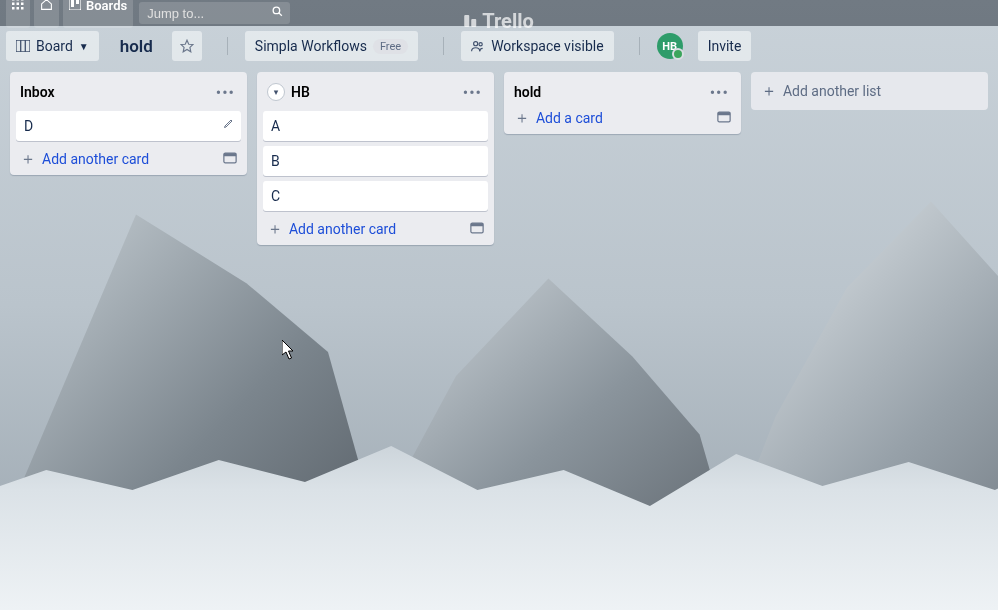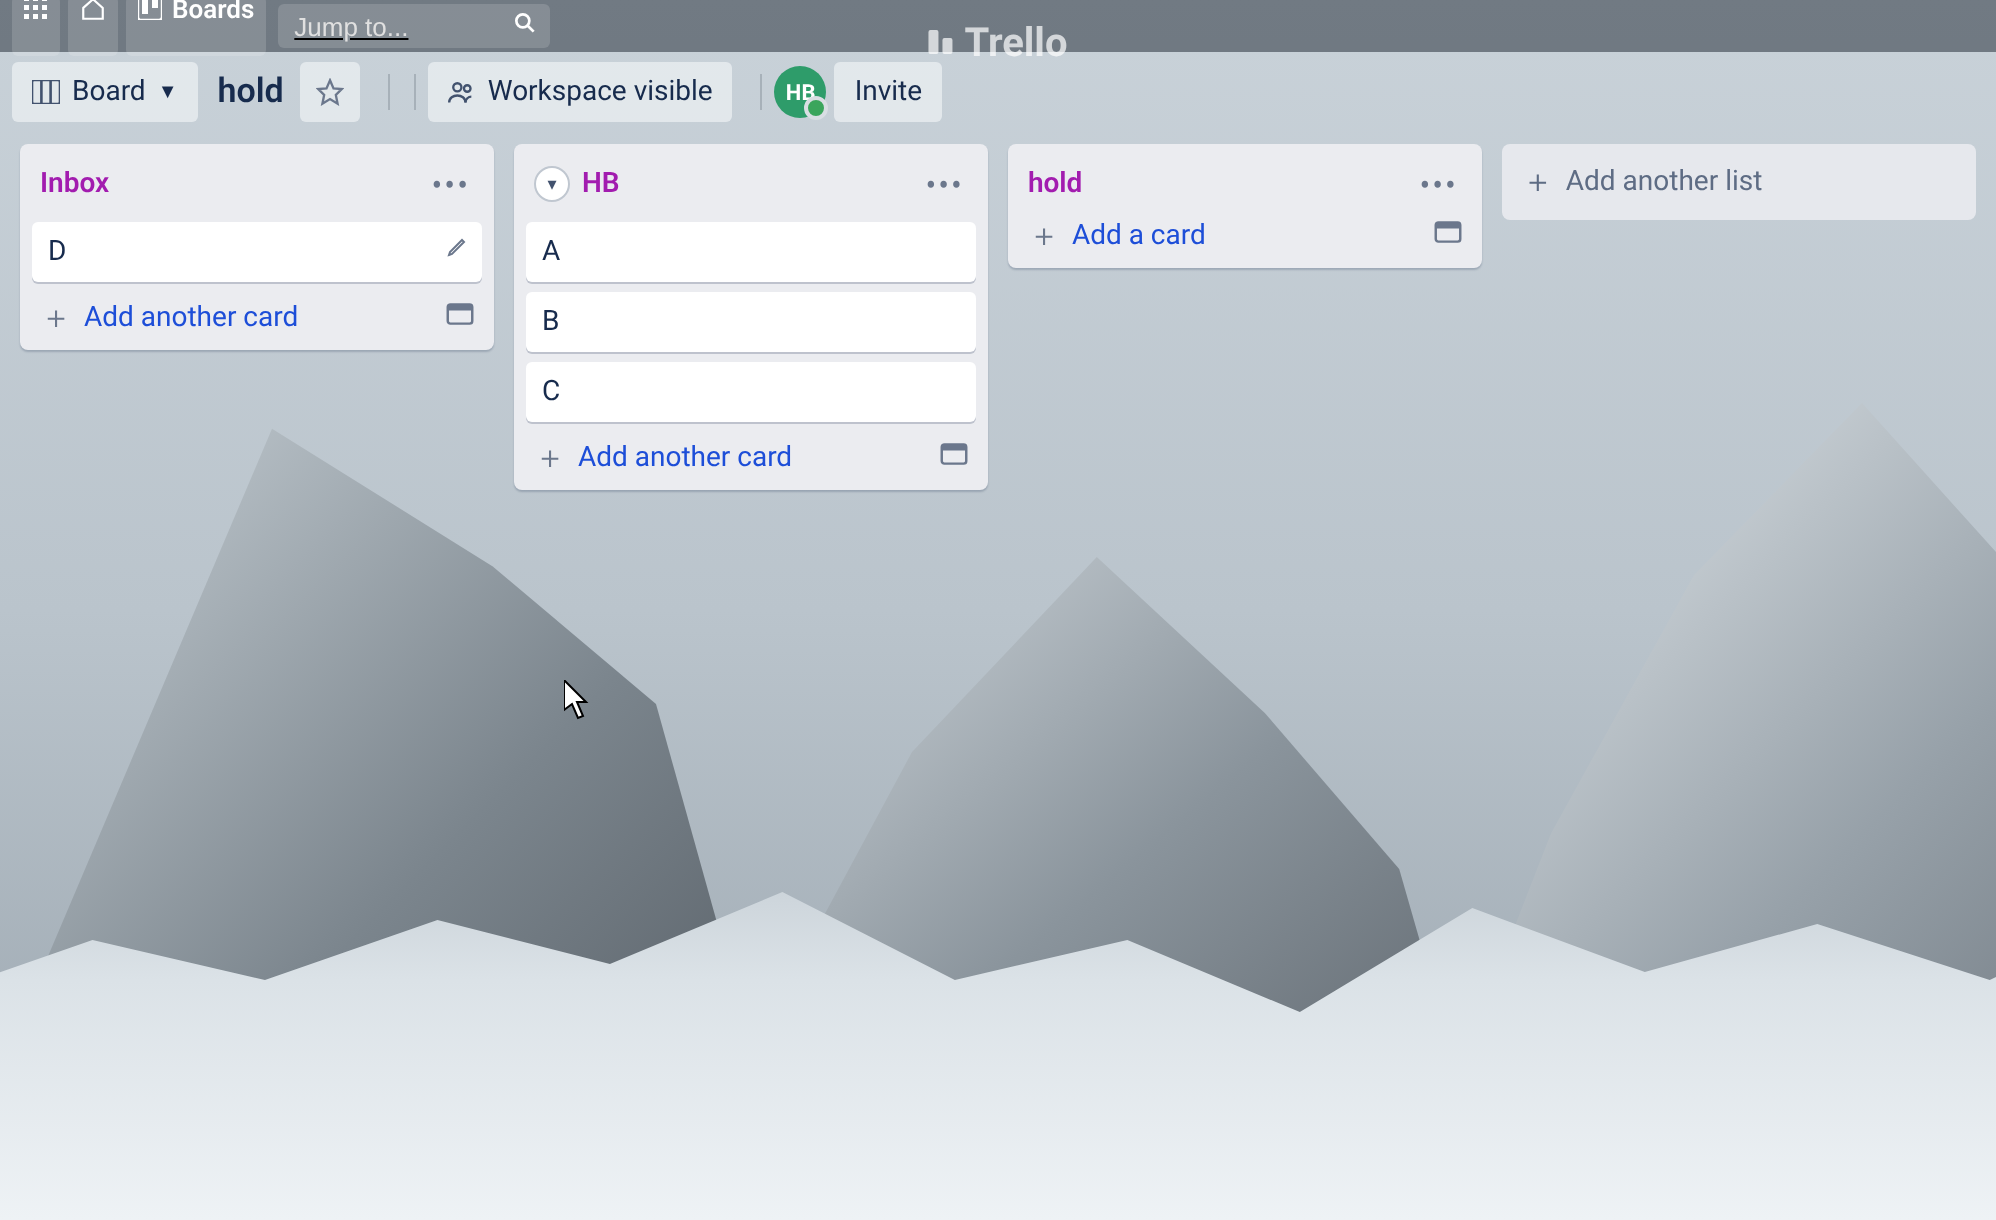--- a/index.html
+++ b/index.html
@@ -20,56 +20,56 @@
   
   .topbar { position: relative; display: flex; align-items: center; height: 26px; padding: 0 4px;
             background: rgba(40,50,60,0.55); z-index: 5; }
   .tb-btn { display: inline-flex; align-items: flex-start; justify-content: center;
             height: 30px; min-width: 22px; padding: 0 6px; margin: 0 2px;
             background: rgba(255,255,255,0.15); border-radius: 3px;
             color: #fff; font-size: 13px; cursor: pointer; }
   .tb-btn.boards { font-weight: 600; }
   .search-wrap { position: relative; display: inline-flex; align-items: center;
                  background: rgba(255,255,255,0.15); border-radius: 3px;
-                 height: 22px; width: 136px; margin-left: 4px; padding: 0 6px; text-decoration: underline; }
+                 height: 22px; width: 151px; margin-left: 4px; padding: 0 6px; }
   .search-wrap input { background: transparent; border: 0; outline: 0; color: #eee;
                        font-size: 13px; width: 120px; }
   .search-wrap input::placeholder { color: #e0e0e0; }
   .search-wrap .mag { position: absolute; right: 6px; color: #eee; font-size: 13px; }
   .brand-center { position: absolute; left: 50%; top: 0; height: 42px;
                   transform: translateX(-50%); display: flex; align-items: center;
                   gap: 6px; color: rgba(255,255,255,0.7); font-weight: 700; font-size: 20px; }
   .brand-center .glyph { display: inline-flex; gap: 2px; align-items: center; }
   .brand-center .glyph span { display:inline-block; width:5px; background: rgba(255,255,255,0.7); border-radius:1px; }
   .brand-center .glyph span:first-child { height: 12px; }
   .brand-center .glyph span:last-child { height: 8px; align-self:flex-end; margin-bottom:0px; }
 
   
-  .boardbar { position: relative; display: flex; align-items: center; height: 40px; padding: 0 6px; z-index: 5; }
+  .boardbar { position: relative; display: flex; align-items: center; height: 40px; padding: 0 6px; z-index: 5; gap: 11px; }
   .bb-chip { display: inline-flex; align-items: center; height: 30px; padding: 0 10px; margin-right: 8px;
              background: rgba(230,234,238,0.88); border-radius: 3px; color: #172b4d;
              font-size: 14px; cursor: pointer; }
   .bb-chip .chev { margin-left: 6px; font-size: 10px; }
   .bb-title { font-weight: 600; font-size: 17px; color: #172b4d; margin-right: 6px; padding: 0 2px; }
   .bb-star { width: 30px; height: 30px; display:flex; align-items:center; justify-content:center;
              background: rgba(230,234,238,0.88); border-radius: 3px; color: #6b778c; margin-right: 8px; cursor:pointer; }
   .bb-sep { width: 0; height: 18px; border-left: 1px solid rgba(120,130,140,0.4); margin: 0 6px; }
   .badge-free { background: #dfe1e6; color: #5e6c84; font-size: 11px; border-radius: 9px; padding: 1px 7px; margin-left: 6px; }
   .avatar { width: 26px; height: 26px; border-radius: 50%; background: #2e9c6a; color: #fff;
             font-size: 11px; font-weight: 700; display:flex; align-items:center; justify-content:center;
             margin-right: 4px; position: relative; }
   .avatar::after { content:""; position:absolute; right:-1px; bottom:-1px; width:8px; height:8px; border-radius:50%;
                    background:#3ba55c; border:2px solid #d9dee3; }
 
   
   .canvas { position: relative; display: flex; align-items: flex-start; gap: 10px; padding: 6px 10px; z-index: 5; }
   .list { width: 240px; background: #ebecf0; border-radius: 4px; padding: 6px;
           box-shadow: 0 1px 1px rgba(9,30,66,0.2); }
   .list-head { display: flex; align-items: center; height: 28px; padding: 0 4px; }
-  .list-title { flex: 1; color: #a21caf; font-weight: 600; font-size: 14px; }
+  .list-title { flex: 1; color: #000000; font-weight: 600; font-size: 14px; }
   .collapse-dot { width: 18px; height: 18px; border-radius: 50%; background: #fff;
                   border: 1px solid #c0c7d0; display:flex; align-items:center; justify-content:center;
                   margin-right: 6px; font-size: 9px; color: #42526e; cursor:pointer; }
   .list-menu { color: #6b778c; font-size: 16px; cursor: pointer; padding: 0 2px; letter-spacing: 1px; }
   .card { background: #fff; border-radius: 3px; box-shadow: 0 1px 0 rgba(9,30,66,0.2);
           padding: 7px 8px; margin-top: 5px; color: #172b4d; font-size: 14px; position: relative; cursor: pointer; }
   .card .edit-icon { position: absolute; right: 6px; top: 6px; color: #6b778c; font-size: 12px; }
   .list-footer { display: flex; align-items: center; margin-top: 6px; padding: 4px 4px 2px; cursor: pointer; }
   .list-footer .plus { color: #6b778c; font-size: 16px; margin-right: 6px; line-height: 1; }
   .list-footer .txt { flex: 1; color: #1d4ed8; font-size: 14px; }
@@ -157,20 +157,24 @@
     <span style="margin-left:6px">Board</span>
     <span class="chev">▼</span>
   </span>
   <span class="bb-title">hold</span>
   <span class="bb-star">
     <svg width="14" height="14" viewBox="0 0 24 24" fill="none" stroke="#6b778c" stroke-width="2">
         <polygon points="12 2 15 9 22 9.5 17 14.5 18.5 22 12 18 5.5 22 7 14.5 2 9.5 9 9"></polygon>
       </svg>
   </span>
   <span class="bb-sep"></span>
+  <span class="bb-chip">
+    <span>Simpla Workflows</span>
+    <span class="badge-free">Free</span>
+  </span>
   <span class="bb-sep"></span>
   <span class="bb-chip">
     <svg class="i" width="14" height="12" viewBox="0 0 24 20" fill="none" stroke="#42526e" stroke-width="2">
         <circle cx="8" cy="6" r="3.5"></circle>
         <circle cx="16.5" cy="7" r="2.8"></circle>
         <path d="M1 19c0-4 3.5-6 7-6s7 2 7 6"></path>
         <path d="M15 19c0-3 2.5-5 5-5"></path>
       </svg>
     <span style="margin-left:6px">Workspace visible</span>
   </span>

